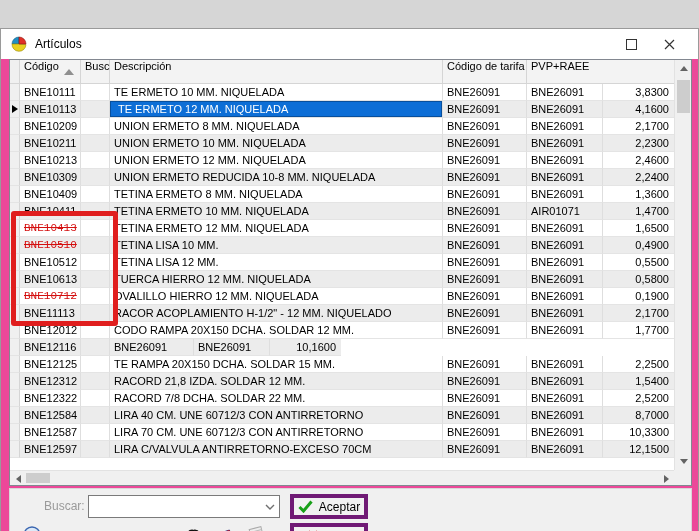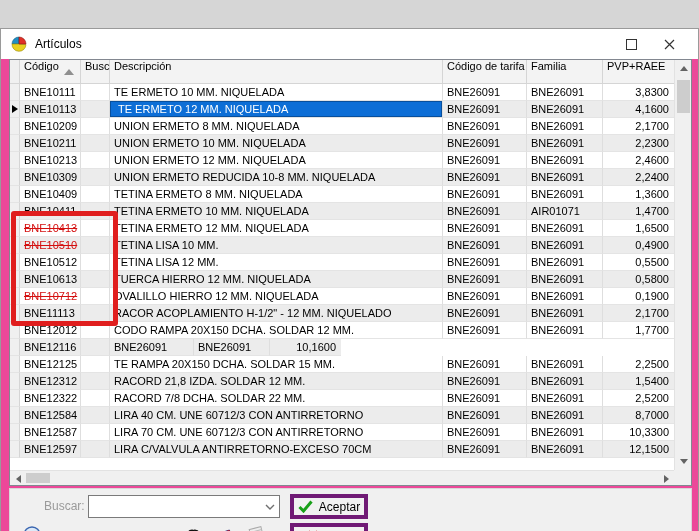--- a/index.html
+++ b/index.html
@@ -28,21 +28,21 @@
   .sort-asc{position:absolute;right:6px;top:9px;width:0;height:0;border-left:5px solid transparent;border-right:5px solid transparent;border-bottom:6px solid #8f8f8f;}
 
   .grid-body .row{display:flex;height:17px;line-height:17px;font-size:11px;color:#000;}
   .grid-body .row:nth-child(even) .cell{background:#ececec;}
   .cell{box-sizing:border-box;padding-left:4px;border-right:1px solid #dedede;border-bottom:1px solid #e4e4e4;overflow:hidden;white-space:nowrap;background:#fff;}
   .cell.marker{padding:0;background:#f0f0f0 !important;border-right:1px solid #d5d5d5;position:relative;}
   .cell.num{text-align:right;padding-right:5px;padding-left:0;}
   .row .marker .arrow{display:none;}
   .row.selected .marker .arrow{display:block;position:absolute;left:2px;top:4px;width:0;height:0;border-top:4.5px solid transparent;border-bottom:4.5px solid transparent;border-left:6px solid #000;}
   .row.selected .cell.col-desc{background:#0d6ed6 !important;color:#fff;box-shadow:inset 0 0 0 1px #084f9c;padding-left:8px;}
-  .row.code-struck .cell.col-code{color:#d40f0f;text-decoration:line-through;}
+  .row.code-struck .cell.col-code{color:#d40f0f;text-decoration:line-through;font-family:Liberation Mono, monospace;}
 
   
   .vscroll{position:absolute;right:0;top:0;bottom:15px;width:17px;background:#f0f0f0;border-left:1px solid #e2e2e2;box-sizing:border-box;}
   .vscroll .sb-btn{position:absolute;left:0;width:17px;height:17px;display:flex;align-items:center;justify-content:center;}
   .vscroll .up{top:0;} .vscroll .down{bottom:0;}
   .vthumb{position:absolute;left:2px;top:20px;width:13px;height:33px;background:#cdcdcd;}
   .hscroll{position:absolute;left:0;right:17px;bottom:0;height:15px;background:#f0f0f0;border-top:1px solid #e2e2e2;box-sizing:border-box;}
   .hscroll .sb-btn{position:absolute;top:0;width:16px;height:15px;display:flex;align-items:center;justify-content:center;}
   .hscroll .left{left:0;} .hscroll .right{right:0;}
   .hthumb{position:absolute;left:16px;top:2px;width:24px;height:10px;background:#cdcdcd;}
@@ -107,23 +107,20 @@
         </div>
         <div class="hcell col-alias">
             <span>Buscar</span>
           </div>
         <div class="hcell col-desc">
             <span>Descripción</span>
           </div>
         <div class="hcell col-tarifa">
             <span>Código de tarifa</span>
           </div>
-        <div class="hcell col-familia">
-            <span>Familia</span>
-          </div>
         <div class="hcell col-pvp" style="border-right:none;">
             <span>PVP+RAEE</span>
           </div>
       </div>
       <div class="grid-body">
           <div class="row">
     <div class="cell marker col-marker"></div>
     <div class="cell col-code">BNE10111</div>
     <div class="cell col-alias"></div>
     <div class="cell col-desc">TE ERMETO 10 MM. NIQUELADA</div>

